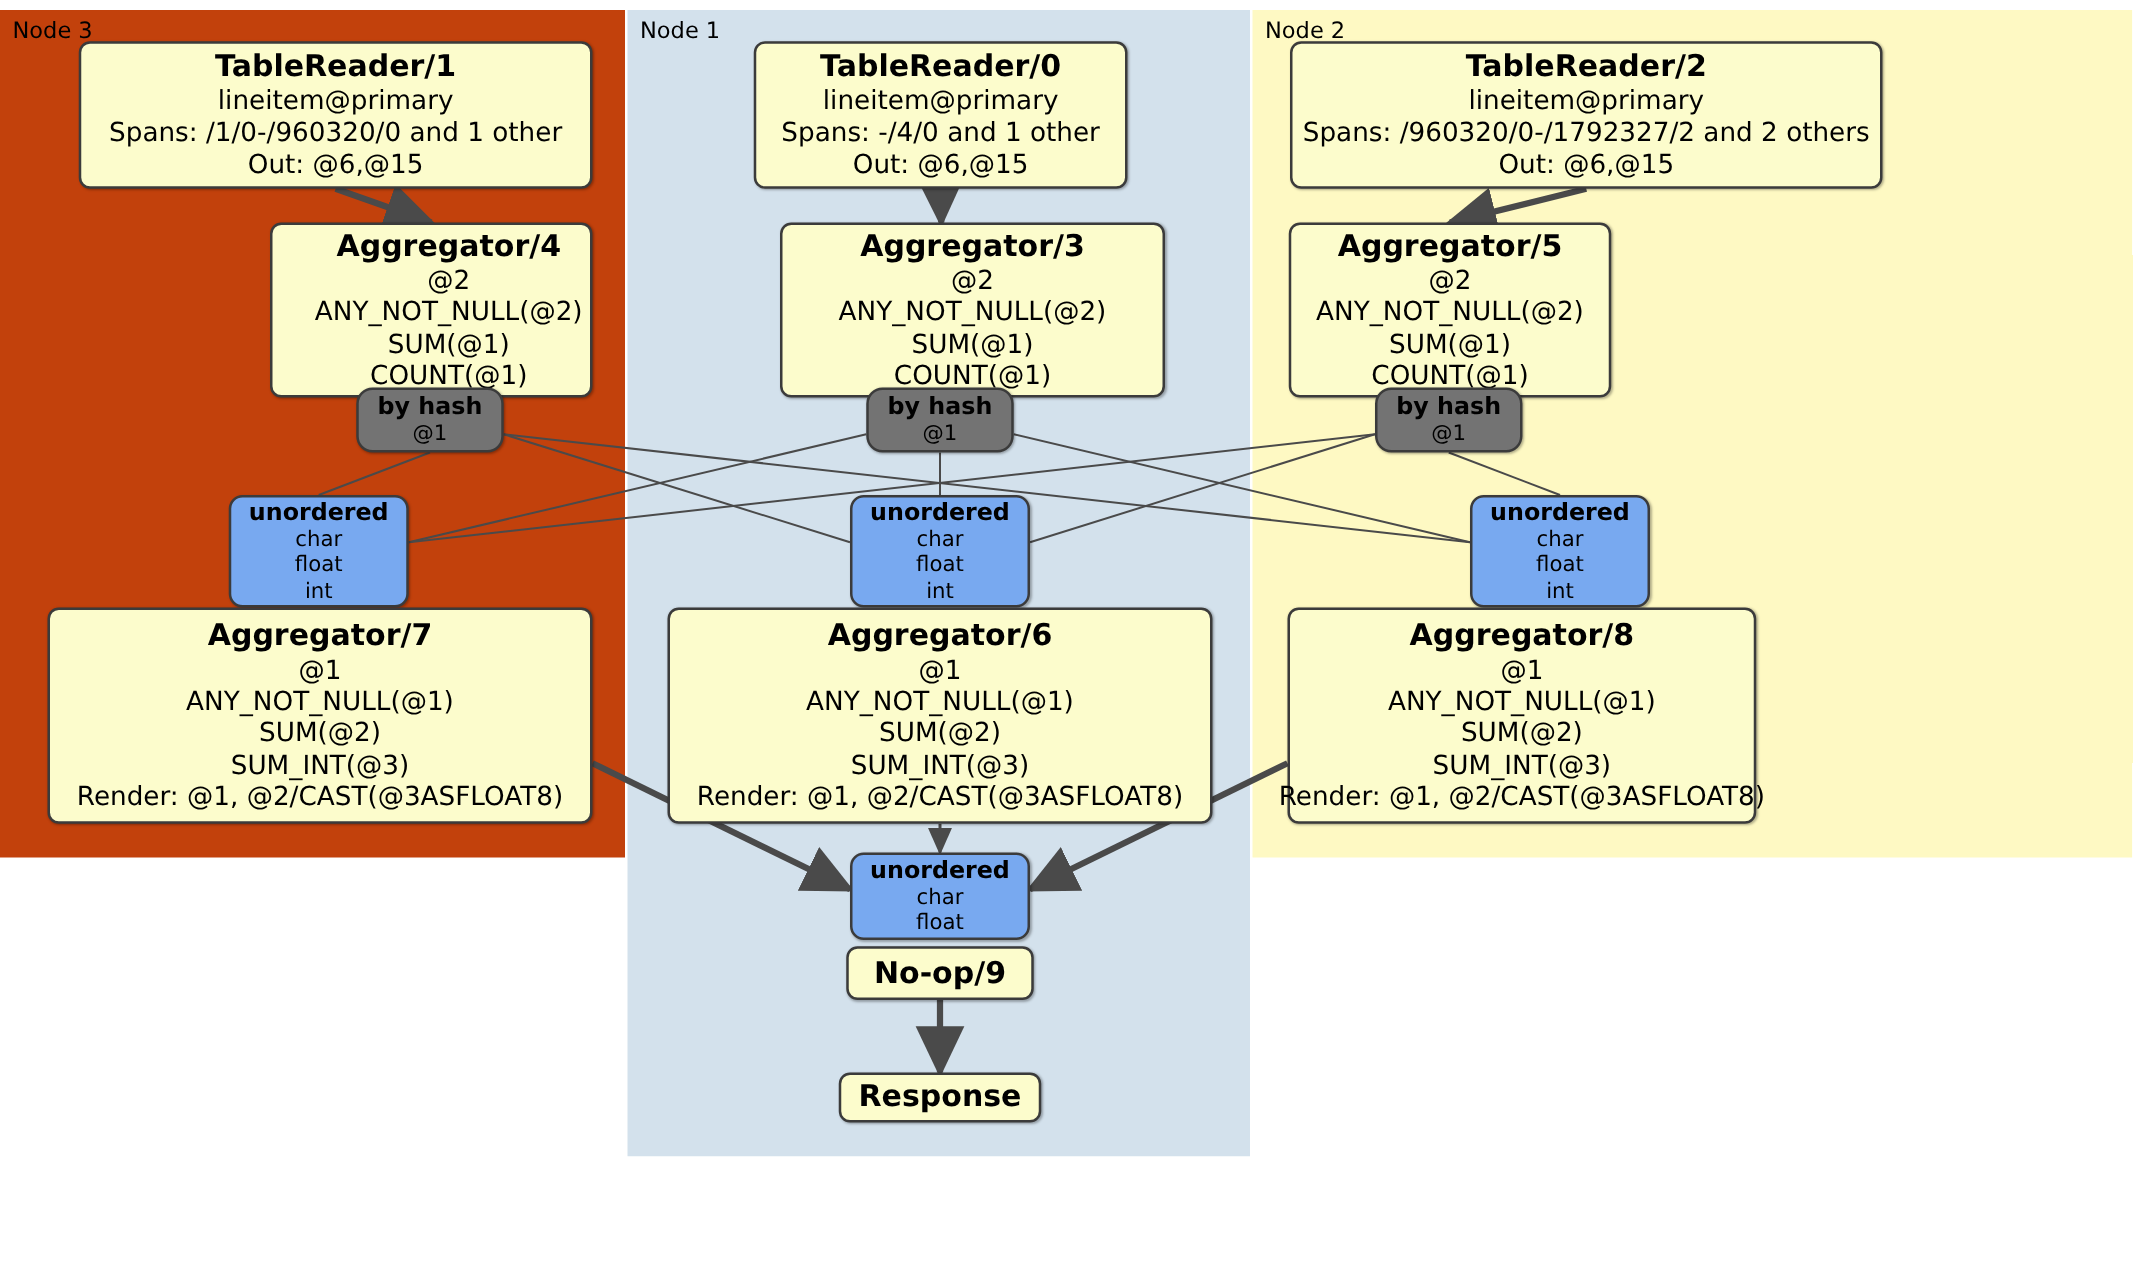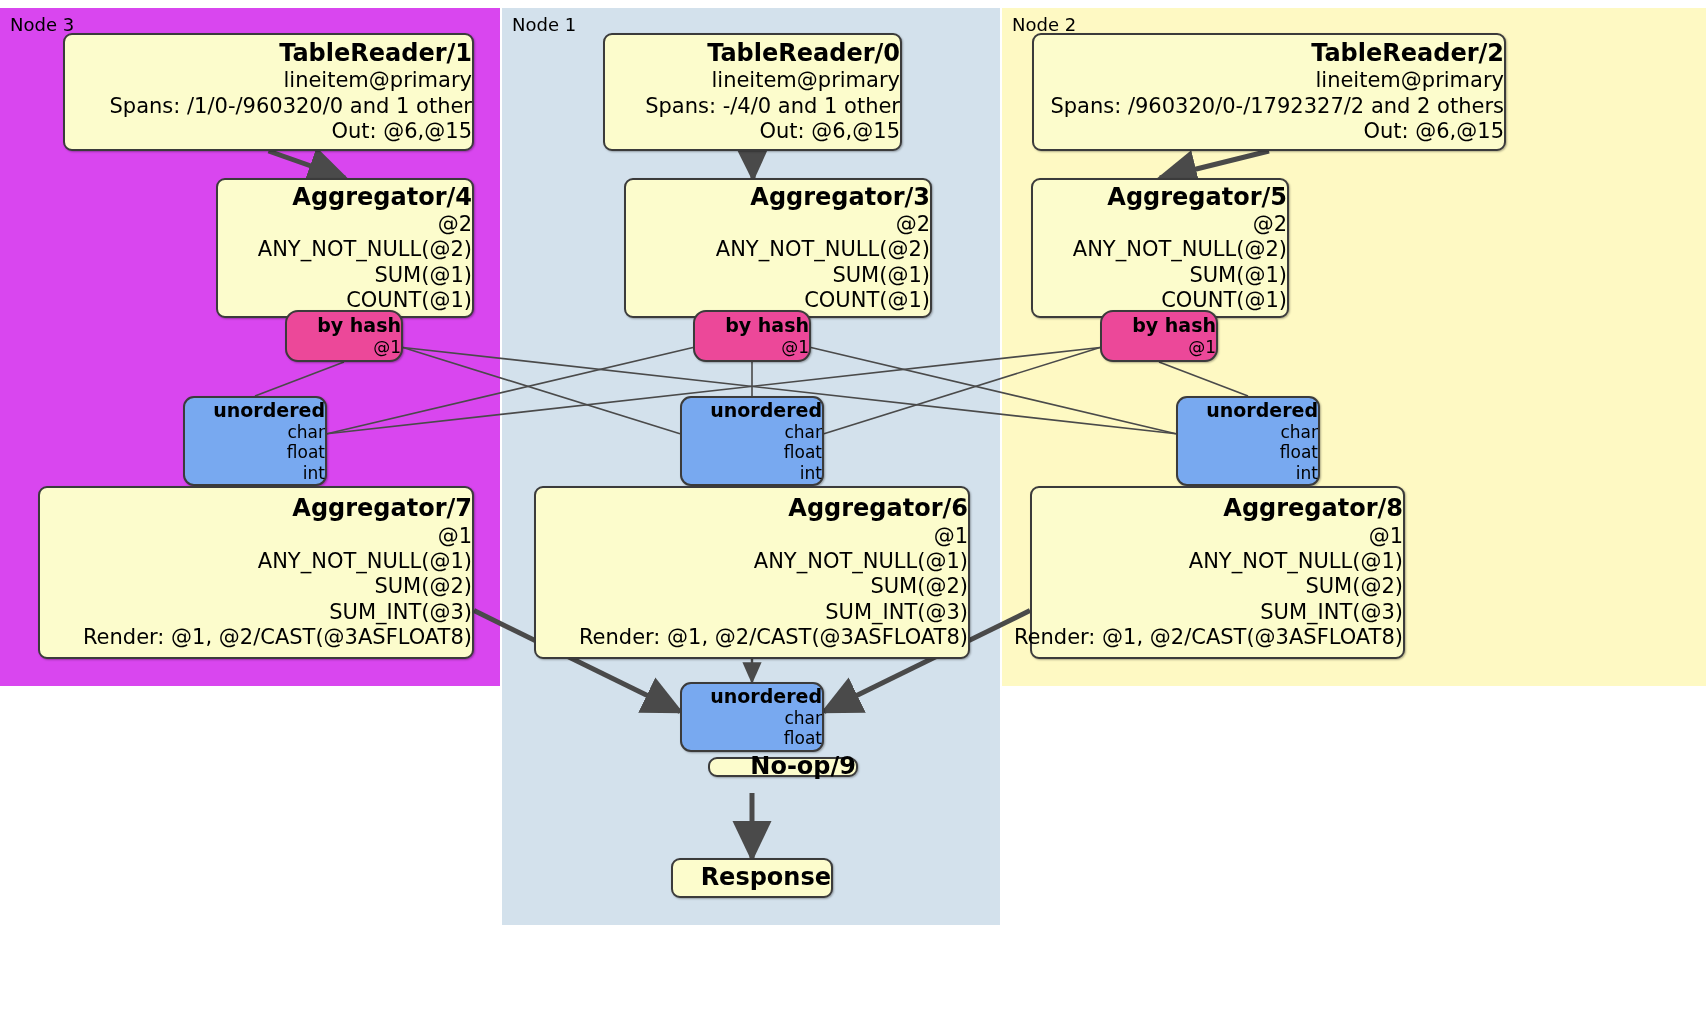--- a/index.html
+++ b/index.html
@@ -43,31 +43,31 @@
   }
 
   
   .box {
     position: absolute;
     box-sizing: border-box;
     border: 2px solid #3b3b3b;
     border-radius: 9px;
     display: flex;
     flex-direction: column;
-    align-items: flex-end;
+    align-items: center;
     justify-content: center;
     text-align: center;
     line-height: 1.21;
   }
   .proc {
     background: #fcfccc;
     box-shadow: 1px 1px 2px rgba(0,0,0,0.30);
   }
   .router-hash {
-    background: #ec4899;
+    background: #737373;
     border-radius: 13px;
     box-shadow: 1px 1px 2px rgba(0,0,0,0.30);
   }
   .sync-unordered {
     background: #78a9f0;
     border-radius: 11px;
     box-shadow: 1px 1px 2px rgba(0,0,0,0.30);
   }
   .title {
     font-weight: bold;
@@ -88,21 +88,21 @@
     font-size: 17px;
     color: #000;
     white-space: nowrap;
   }
 </style>
 </head>
 <body>
 
 <div id="stage">
 
-  <div class="region" id="region-node3" style="left: 0px; top: 8px; width: 500px; height: 678px; background: #d946ef;">
+  <div class="region" id="region-node3" style="left: 0px; top: 8px; width: 500px; height: 678px; background: #c2410c;">
     <span class="region-label">Node 3</span>
   </div>
   <div class="region" id="region-node1" style="left: 502px; top: 8px; width: 498px; height: 917px; background: rgb(211, 225, 236);">
     <span class="region-label">Node 1</span>
   </div>
   <div class="region" id="region-node2" style="left: 1002px; top: 8px; width: 704px; height: 678px; background: #fef9c3;">
     <span class="region-label">Node 2</span>
   </div>
 
   <svg id="edges" viewBox="0 0 1706 1016">
@@ -195,21 +195,21 @@
         <div class="detail">ANY_NOT_NULL(@1)</div>
         <div class="detail">SUM(@2)</div>
         <div class="detail">SUM_INT(@3)</div>
         <div class="detail">Render: @1, @2/CAST(@3ASFLOAT8)</div>
       </div>
       <div class="box sync-unordered" style="left: 680px; top: 682px; width: 144px; height: 70px;">
         <div class="title-sm">unordered</div>
         <div class="detail-sm">char</div>
         <div class="detail-sm">float</div>
       </div>
-      <div class="box proc" style="left: 677px; top: 757px; width: 150px; height: 20px; margin-left: 31px;">
+      <div class="box proc" style="left: 677px; top: 757px; width: 150px; height: 43px;">
         <div class="title">No-op/9</div>
       </div>
       <div class="box proc" style="left: 671px; top: 858px; width: 162px; height: 40px;">
         <div class="title">Response</div>
       </div>
       <div class="box proc" style="left: 1032px; top: 33px; width: 474px; height: 118px;">
         <div class="title">TableReader/2</div>
         <div class="detail">lineitem@primary</div>
         <div class="detail">Spans: /960320/0-/1792327/2 and 2 others</div>
         <div class="detail">Out: @6,@15</div>

